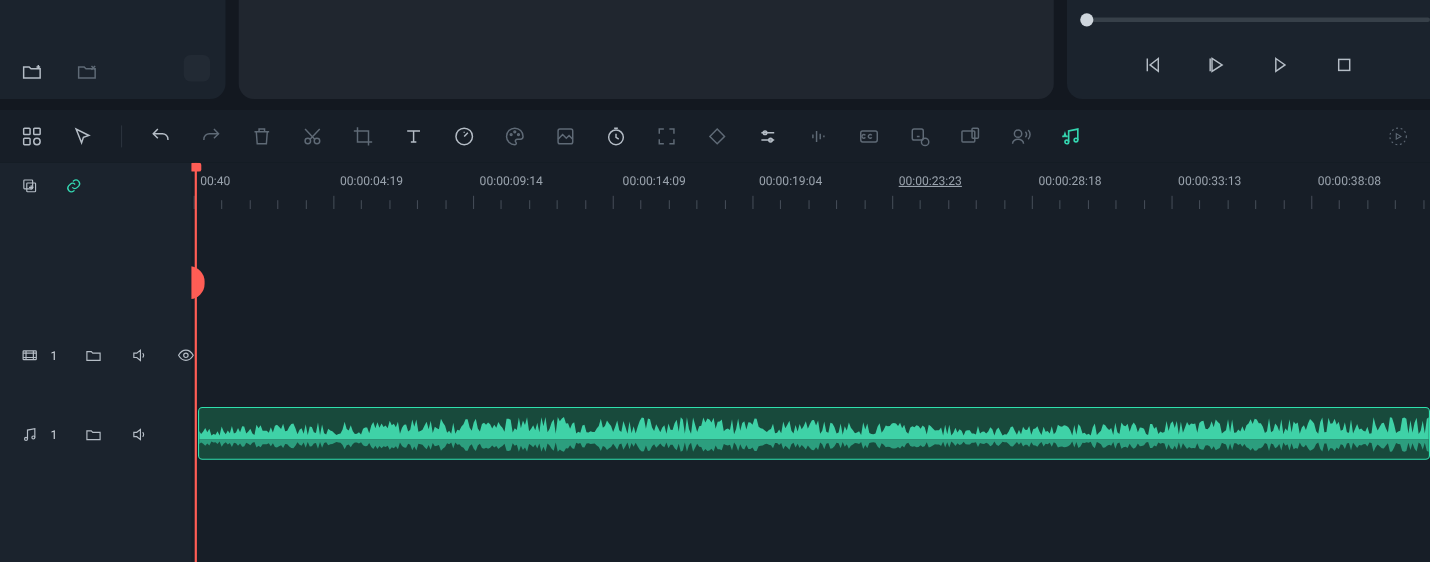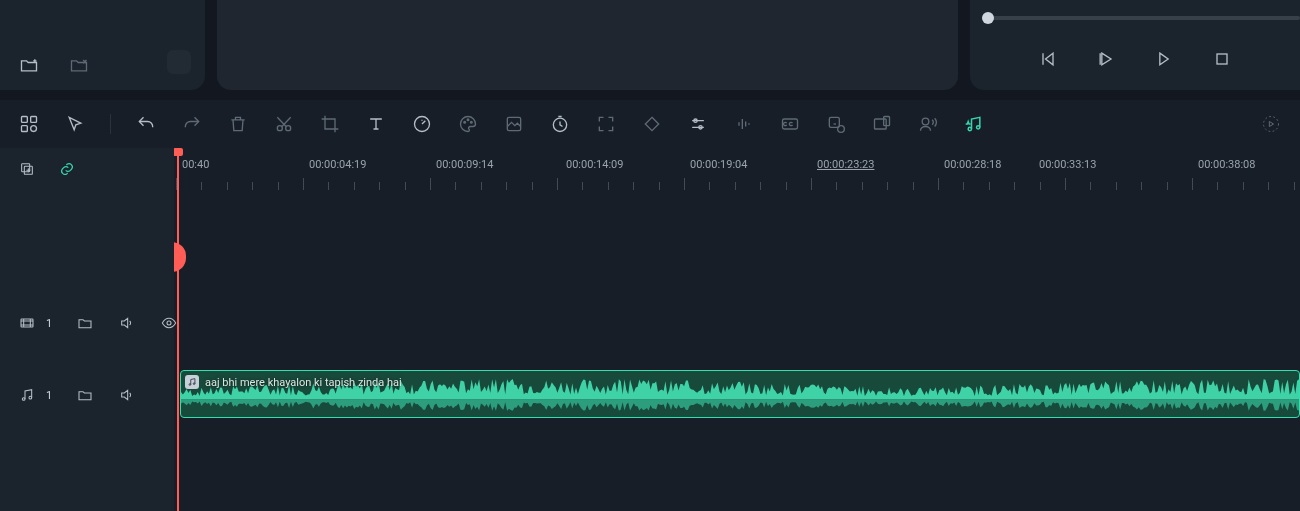--- a/index.html
+++ b/index.html
@@ -435,46 +435,36 @@
         <div class="small" style="left: 662.4px;"></div>
         <div class="small" style="left: 687.8px;"></div>
         <div class="small" style="left: 713.2px;"></div>
         <div class="small" style="left: 738.6px;"></div>
         <div class="big" style="left: 770px; text-align: center;">00:00:28:18</div>
         <div class="bigTick" style="left: 764px;"></div>
         <div class="small" style="left: 789.4px;"></div>
         <div class="small" style="left: 814.8px;"></div>
         <div class="small" style="left: 840.2px;"></div>
         <div class="small" style="left: 865.6px;"></div>
-        <div class="big" style="left: 865px;">00:00:33:13</div>
+        <div class="big" style="left: 897px;">00:00:33:13</div>
         <div class="bigTick" style="left: 891px;"></div>
         <div class="small" style="left: 916.4px;"></div>
         <div class="small" style="left: 941.8px;"></div>
         <div class="small" style="left: 967.2px;"></div>
         <div class="small" style="left: 992.6px;"></div>
         <div class="big" style="left: 1024px;">00:00:38:08</div>
         <div class="bigTick" style="left: 1018px;"></div>
         <div class="small" style="left: 1043.4px;"></div>
         <div class="small" style="left: 1068.8px;"></div>
         <div class="small" style="left: 1094.2px;"></div>
         <div class="small" style="left: 1119.6px;"></div>
       </div>
     <div class="playhead"></div>
     <div class="marker"></div>
 
     <div class="audio-clip">
-      <div class="label">
-        <span class="licon">
-          <svg viewBox="0 0 24 24" width="10" height="10" fill="none" stroke="#2a323c" stroke-width="2">
-              <path d="M9 18V6l10-2v12"></path>
-              <circle cx="7" cy="18" r="2"></circle>
-              <circle cx="17" cy="16" r="2"></circle>
-            </svg>
-        </span>
-        <span>aaj bhi mere khayalon ki tapish zinda hai</span>
-      </div>
       <svg class="wave" id="wave" preserveAspectRatio="none" viewBox="0 0 1200 48">
           <path d="M0 29.759999999999998 L0 21.8 L2 24.6 L4 22.2 L6 18.8 L8 23.0 L10 19.5 L12 26.0 L14 24.5 L16 25.2 L18 22.0 L20 26.1 L22 17.4 L24 22.3 L26 24.7 L28 21.2 L30 23.8 L32 16.9 L34 24.2 L36 23.2 L38 18.8 L40 22.9 L42 17.1 L44 17.4 L46 24.0 L48 22.2 L50 19.6 L52 24.0 L54 25.4 L56 15.8 L58 19.1 L60 16.2 L62 21.6 L64 21.5 L66 21.4 L68 23.3 L70 18.1 L72 23.2 L74 16.7 L76 15.9 L78 17.8 L80 19.9 L82 14.9 L84 22.0 L86 21.6 L88 17.7 L90 15.1 L92 14.5 L94 19.2 L96 24.9 L98 20.6 L100 19.1 L102 24.4 L104 15.3 L106 25.5 L108 17.5 L110 18.0 L112 23.0 L114 23.7 L116 13.7 L118 25.5 L120 15.6 L122 23.9 L124 25.0 L126 19.7 L128 21.3 L130 22.0 L132 23.9 L134 25.6 L136 24.5 L138 24.2 L140 20.3 L142 12.9 L144 19.8 L146 21.2 L148 16.3 L150 22.0 L152 24.5 L154 24.4 L156 23.0 L158 25.0 L160 19.6 L162 18.3 L164 18.4 L166 23.8 L168 16.5 L170 13.2 L172 19.2 L174 13.4 L176 18.6 L178 14.6 L180 17.9 L182 16.6 L184 19.2 L186 11.9 L188 16.2 L190 14.8 L192 18.2 L194 12.9 L196 24.4 L198 18.6 L200 15.9 L202 15.6 L204 22.3 L206 20.6 L208 10.9 L210 17.7 L212 10.8 L214 22.4 L216 21.7 L218 20.6 L220 16.4 L222 13.0 L224 20.0 L226 12.0 L228 23.7 L230 17.8 L232 19.0 L234 20.0 L236 10.2 L238 14.0 L240 16.7 L242 23.3 L244 21.5 L246 24.3 L248 14.0 L250 24.4 L252 20.6 L254 21.3 L256 17.4 L258 15.3 L260 10.5 L262 10.5 L264 18.5 L266 21.5 L268 13.7 L270 10.0 L272 19.3 L274 22.2 L276 15.2 L278 13.8 L280 15.7 L282 13.7 L284 15.3 L286 19.4 L288 15.9 L290 18.6 L292 13.1 L294 16.4 L296 18.6 L298 22.4 L300 10.2 L302 10.1 L304 11.1 L306 23.2 L308 19.1 L310 20.7 L312 8.8 L314 19.1 L316 11.7 L318 16.0 L320 8.7 L322 22.0 L324 19.6 L326 16.2 L328 21.1 L330 14.0 L332 23.0 L334 8.6 L336 17.2 L338 8.5 L340 22.9 L342 19.6 L344 13.7 L346 10.5 L348 24.4 L350 8.5 L352 12.4 L354 9.8 L356 8.4 L358 14.5 L360 14.3 L362 19.6 L364 14.8 L366 13.4 L368 24.2 L370 22.4 L372 23.5 L374 16.4 L376 15.9 L378 23.0 L380 23.1 L382 22.0 L384 22.6 L386 22.7 L388 19.3 L390 17.0 L392 10.0 L394 18.6 L396 16.9 L398 11.8 L400 14.5 L402 17.0 L404 22.7 L406 17.6 L408 11.8 L410 21.1 L412 22.7 L414 12.2 L416 18.0 L418 24.4 L420 12.7 L422 23.9 L424 17.3 L426 24.1 L428 17.5 L430 12.1 L432 8.9 L434 9.5 L436 19.6 L438 9.9 L440 10.5 L442 18.3 L444 21.7 L446 15.3 L448 18.9 L450 23.0 L452 18.4 L454 16.2 L456 24.4 L458 14.5 L460 20.6 L462 20.7 L464 14.4 L466 11.1 L468 22.4 L470 8.7 L472 10.8 L474 24.4 L476 8.7 L478 19.9 L480 24.3 L482 8.8 L484 15.7 L486 22.7 L488 17.1 L490 16.8 L492 8.9 L494 13.6 L496 9.8 L498 10.9 L500 13.7 L502 9.1 L504 19.6 L506 12.9 L508 12.7 L510 10.9 L512 21.9 L514 20.1 L516 19.4 L518 20.8 L520 10.6 L522 24.7 L524 19.9 L526 9.8 L528 21.5 L530 14.1 L532 12.4 L534 20.3 L536 13.5 L538 13.6 L540 15.9 L542 9.9 L544 10.0 L546 17.8 L548 19.2 L550 19.5 L552 21.3 L554 22.7 L556 20.8 L558 19.9 L560 14.8 L562 23.9 L564 23.5 L566 20.2 L568 23.8 L570 12.8 L572 19.1 L574 15.9 L576 12.0 L578 21.5 L580 24.1 L582 16.0 L584 22.3 L586 15.0 L588 20.1 L590 17.0 L592 12.4 L594 19.6 L596 15.0 L598 11.5 L600 11.3 L602 16.4 L604 11.7 L606 24.4 L608 21.4 L610 12.7 L612 22.4 L614 23.4 L616 13.9 L618 14.5 L620 18.1 L622 24.0 L624 23.2 L626 14.5 L628 25.3 L630 17.2 L632 21.3 L634 13.6 L636 18.7 L638 20.9 L640 23.9 L642 23.2 L644 22.0 L646 25.5 L648 13.5 L650 20.4 L652 14.5 L654 23.7 L656 24.5 L658 24.7 L660 24.2 L662 17.7 L664 14.3 L666 23.4 L668 20.6 L670 16.4 L672 17.3 L674 16.9 L676 14.6 L678 14.2 L680 14.7 L682 16.9 L684 14.0 L686 19.0 L688 15.8 L690 22.5 L692 24.3 L694 18.5 L696 17.1 L698 18.1 L700 16.3 L702 17.0 L704 19.6 L706 16.6 L708 18.2 L710 25.0 L712 15.9 L714 17.1 L716 19.3 L718 21.3 L720 20.9 L722 21.1 L724 18.4 L726 25.9 L728 15.9 L730 24.9 L732 15.8 L734 26.0 L736 23.3 L738 18.6 L740 23.1 L742 20.1 L744 21.5 L746 25.9 L748 21.5 L750 21.0 L752 21.1 L754 24.1 L756 24.0 L758 25.1 L760 16.9 L762 24.0 L764 22.4 L766 22.1 L768 24.0 L770 22.2 L772 18.1 L774 20.1 L776 26.1 L778 20.5 L780 18.4 L782 22.1 L784 25.9 L786 24.8 L788 25.0 L790 22.1 L792 17.9 L794 17.5 L796 21.7 L798 25.3 L800 20.5 L802 24.9 L804 17.7 L806 20.6 L808 20.8 L810 16.9 L812 25.2 L814 19.8 L816 19.3 L818 17.1 L820 22.2 L822 25.4 L824 17.7 L826 22.5 L828 21.7 L830 24.1 L832 17.3 L834 24.9 L836 22.7 L838 15.9 L840 17.2 L842 17.6 L844 16.3 L846 16.7 L848 18.0 L850 20.7 L852 26.0 L854 16.0 L856 25.3 L858 15.1 L860 17.6 L862 24.0 L864 23.4 L866 25.2 L868 24.3 L870 25.9 L872 18.1 L874 14.5 L876 25.4 L878 23.5 L880 21.6 L882 15.3 L884 16.0 L886 18.9 L888 20.8 L890 18.9 L892 25.4 L894 13.8 L896 22.8 L898 24.5 L900 13.6 L902 16.4 L904 17.2 L906 14.9 L908 22.4 L910 16.5 L912 13.7 L914 16.4 L916 22.9 L918 18.3 L920 18.7 L922 19.7 L924 24.5 L926 25.4 L928 15.1 L930 15.2 L932 19.5 L934 17.7 L936 24.6 L938 22.2 L940 23.4 L942 22.7 L944 12.2 L946 21.8 L948 14.6 L950 12.5 L952 18.8 L954 12.2 L956 25.0 L958 13.0 L960 23.3 L962 18.3 L964 13.3 L966 16.6 L968 14.6 L970 15.2 L972 14.5 L974 23.3 L976 14.1 L978 12.5 L980 12.1 L982 19.5 L984 20.0 L986 18.0 L988 12.5 L990 18.2 L992 10.9 L994 13.3 L996 14.9 L998 24.0 L1000 22.4 L1002 21.0 L1004 10.6 L1006 22.9 L1008 10.9 L1010 23.4 L1012 23.2 L1014 20.3 L1016 22.2 L1018 17.2 L1020 21.9 L1022 16.2 L1024 14.5 L1026 10.6 L1028 15.2 L1030 10.2 L1032 10.7 L1034 14.4 L1036 14.4 L1038 17.7 L1040 23.6 L1042 22.0 L1044 9.7 L1046 22.8 L1048 21.6 L1050 14.7 L1052 16.9 L1054 22.0 L1056 10.6 L1058 24.7 L1060 19.1 L1062 21.8 L1064 10.5 L1066 23.1 L1068 12.8 L1070 15.2 L1072 13.6 L1074 24.4 L1076 18.3 L1078 16.2 L1080 20.8 L1082 14.7 L1084 10.4 L1086 12.2 L1088 14.7 L1090 21.9 L1092 24.3 L1094 13.1 L1096 9.0 L1098 22.8 L1100 22.7 L1102 9.2 L1104 14.9 L1106 14.3 L1108 10.0 L1110 15.9 L1112 13.0 L1114 21.6 L1116 20.5 L1118 13.5 L1120 22.8 L1122 23.5 L1124 10.8 L1126 24.1 L1128 19.6 L1130 15.1 L1132 20.4 L1134 19.4 L1136 21.4 L1138 22.1 L1140 17.6 L1142 24.4 L1144 23.9 L1146 8.6 L1148 16.3 L1150 21.2 L1152 17.8 L1154 14.4 L1156 14.0 L1158 19.0 L1160 23.2 L1162 8.6 L1164 9.1 L1166 15.4 L1168 23.6 L1170 22.1 L1172 21.4 L1174 9.6 L1176 8.8 L1178 10.0 L1180 24.1 L1182 11.5 L1184 23.3 L1186 14.0 L1188 9.1 L1190 24.5 L1192 21.6 L1194 12.1 L1196 24.0 L1198 10.1 L1200 8.7 L1200 29.759999999999998 Z" fill="#3fd2a7"></path>
           <path d="M0 29.759999999999998 L0 34.1 L2 32.6 L4 33.9 L6 35.8 L8 33.5 L10 35.4 L12 31.8 L14 32.7 L16 32.3 L18 34.0 L20 31.8 L22 36.6 L24 33.9 L26 32.5 L28 34.5 L30 33.0 L32 36.9 L34 32.8 L36 33.4 L38 35.8 L40 33.5 L42 36.7 L44 36.5 L46 32.9 L48 33.9 L50 35.3 L52 32.9 L54 32.2 L56 37.4 L58 35.6 L60 37.2 L62 34.3 L64 34.3 L66 34.4 L68 33.3 L70 36.2 L72 33.4 L74 36.9 L76 37.4 L78 36.3 L80 35.2 L82 37.9 L84 34.0 L86 34.3 L88 36.4 L90 37.8 L92 38.1 L94 35.6 L96 32.4 L98 34.8 L100 35.6 L102 32.7 L104 37.7 L106 32.1 L108 36.5 L110 36.3 L112 33.5 L114 33.1 L116 38.6 L118 32.1 L120 37.5 L122 33.0 L124 32.4 L126 35.3 L128 34.4 L130 34.0 L132 33.0 L134 32.1 L136 32.7 L138 32.8 L140 35.0 L142 39.1 L144 35.3 L146 34.5 L148 37.2 L150 34.0 L152 32.7 L154 32.7 L156 33.5 L158 32.4 L160 35.3 L162 36.1 L164 36.0 L166 33.1 L168 37.0 L170 38.9 L172 35.6 L174 38.8 L176 35.9 L178 38.1 L180 36.3 L182 37.0 L184 35.6 L186 39.6 L188 37.2 L190 38.0 L192 36.1 L194 39.0 L196 32.7 L198 35.9 L200 37.4 L202 37.6 L204 33.9 L206 34.8 L208 40.1 L210 36.4 L212 40.2 L214 33.8 L216 34.2 L218 34.8 L220 37.1 L222 39.0 L224 35.1 L226 39.5 L228 33.1 L230 36.3 L232 35.7 L234 35.1 L236 40.5 L238 38.4 L240 36.9 L242 33.3 L244 34.3 L246 32.7 L248 38.4 L250 32.7 L252 34.8 L254 34.4 L256 36.6 L258 37.7 L260 40.4 L262 40.4 L264 36.0 L266 34.3 L268 38.6 L270 40.6 L272 35.5 L274 33.9 L276 37.8 L278 38.5 L280 37.5 L282 38.6 L284 37.7 L286 35.4 L288 37.4 L290 35.9 L292 38.9 L294 37.1 L296 35.9 L298 33.8 L300 40.5 L302 40.6 L304 40.0 L306 33.4 L308 35.6 L310 34.7 L312 41.3 L314 35.6 L316 39.7 L318 37.3 L320 41.3 L322 34.0 L324 35.3 L326 37.2 L328 34.5 L330 38.4 L332 33.5 L334 41.4 L336 36.7 L338 41.4 L340 33.6 L342 35.4 L344 38.6 L346 40.4 L348 32.7 L350 41.4 L352 39.3 L354 40.7 L356 41.5 L358 38.1 L360 38.3 L362 35.3 L364 38.0 L366 38.7 L368 32.8 L370 33.8 L372 33.2 L374 37.1 L376 37.4 L378 33.5 L380 33.4 L382 34.0 L384 33.7 L386 33.6 L388 35.5 L390 36.8 L392 40.6 L394 35.9 L396 36.8 L398 39.7 L400 38.2 L402 36.8 L404 33.7 L406 36.4 L408 39.6 L410 34.5 L412 33.6 L414 39.4 L416 36.2 L418 32.7 L420 39.1 L422 33.0 L424 36.6 L426 32.9 L428 36.5 L430 39.5 L432 41.2 L434 40.9 L436 35.4 L438 40.7 L440 40.3 L442 36.1 L444 34.2 L446 37.7 L448 35.7 L450 33.5 L452 36.0 L454 37.2 L456 32.7 L458 38.1 L460 34.8 L462 34.8 L464 38.2 L466 40.0 L468 33.8 L470 41.4 L472 40.2 L474 32.7 L476 41.3 L478 35.2 L480 32.8 L482 41.3 L484 37.5 L486 33.7 L488 36.7 L490 36.9 L492 41.2 L494 38.7 L496 40.7 L498 40.2 L500 38.6 L502 41.1 L504 35.4 L506 39.0 L508 39.1 L510 40.1 L512 34.1 L514 35.1 L516 35.4 L518 34.7 L520 40.3 L522 32.6 L524 35.2 L526 40.8 L528 34.3 L530 38.4 L532 39.3 L534 35.0 L536 38.7 L538 38.7 L540 37.4 L542 40.7 L544 40.6 L546 36.3 L548 35.6 L550 35.4 L552 34.4 L554 33.7 L556 34.7 L558 35.2 L560 38.0 L562 33.0 L564 33.2 L566 35.0 L568 33.0 L570 39.1 L572 35.6 L574 37.4 L576 39.6 L578 34.3 L580 32.9 L582 37.3 L584 33.9 L586 37.9 L588 35.1 L590 36.8 L592 39.3 L594 35.4 L596 37.9 L598 39.8 L600 39.9 L602 37.1 L604 39.7 L606 32.7 L608 34.4 L610 39.1 L612 33.8 L614 33.2 L616 38.5 L618 38.1 L620 36.2 L622 32.9 L624 33.4 L626 38.1 L628 32.2 L630 36.7 L632 34.4 L634 38.6 L636 35.8 L638 34.6 L640 33.0 L642 33.4 L644 34.0 L646 32.1 L648 38.7 L650 34.9 L652 38.1 L654 33.1 L656 32.6 L658 32.5 L660 32.8 L662 36.4 L664 38.3 L666 33.3 L668 34.8 L670 37.1 L672 36.6 L674 36.8 L676 38.1 L678 38.3 L680 38.0 L682 36.8 L684 38.4 L686 35.7 L688 37.4 L690 33.8 L692 32.8 L694 35.9 L696 36.7 L698 36.2 L700 37.2 L702 36.8 L704 35.3 L706 37.0 L708 36.1 L710 32.4 L712 37.4 L714 36.7 L716 35.5 L718 34.4 L720 34.6 L722 34.5 L724 36.0 L726 31.9 L728 37.4 L730 32.4 L732 37.4 L734 31.8 L736 33.3 L738 35.9 L740 33.4 L742 35.1 L744 34.3 L746 31.9 L748 34.3 L750 34.6 L752 34.5 L754 32.9 L756 32.9 L758 32.3 L760 36.8 L762 33.0 L764 33.8 L766 34.0 L768 32.9 L770 33.9 L772 36.1 L774 35.1 L776 31.7 L778 34.8 L780 36.0 L782 34.0 L784 31.9 L786 32.5 L788 32.4 L790 34.0 L792 36.3 L794 36.5 L796 34.2 L798 32.2 L800 34.8 L802 32.4 L804 36.4 L806 34.8 L808 34.7 L810 36.8 L812 32.3 L814 35.2 L816 35.5 L818 36.7 L820 33.9 L822 32.1 L824 36.4 L826 33.7 L828 34.2 L830 32.9 L832 36.6 L834 32.4 L836 33.6 L838 37.4 L840 36.7 L842 36.4 L844 37.1 L846 36.9 L848 36.2 L850 34.7 L852 31.8 L854 37.3 L856 32.2 L858 37.8 L860 36.5 L862 32.9 L864 33.2 L866 32.3 L868 32.8 L870 31.9 L872 36.2 L874 38.1 L876 32.2 L878 33.2 L880 34.2 L882 37.7 L884 37.3 L886 35.7 L888 34.7 L890 35.7 L892 32.1 L894 38.5 L896 33.6 L898 32.7 L900 38.6 L902 37.1 L904 36.7 L906 37.9 L908 33.8 L910 37.0 L912 38.6 L914 37.1 L916 33.6 L918 36.1 L920 35.9 L922 35.3 L924 32.7 L926 32.2 L928 37.8 L930 37.8 L932 35.4 L934 36.4 L936 32.6 L938 33.9 L940 33.2 L942 33.6 L944 39.4 L946 34.2 L948 38.1 L950 39.2 L952 35.8 L954 39.4 L956 32.4 L958 39.0 L960 33.3 L962 36.1 L964 38.8 L966 37.0 L968 38.1 L970 37.8 L972 38.1 L974 33.3 L976 38.3 L978 39.2 L980 39.5 L982 35.4 L984 35.2 L986 36.2 L988 39.3 L990 36.1 L992 40.1 L994 38.8 L996 37.9 L998 32.9 L1000 33.8 L1002 34.6 L1004 40.3 L1006 33.5 L1008 40.1 L1010 33.3 L1012 33.4 L1014 34.9 L1016 33.9 L1018 36.7 L1020 34.1 L1022 37.2 L1024 38.2 L1026 40.3 L1028 37.8 L1030 40.5 L1032 40.2 L1034 38.2 L1036 38.2 L1038 36.4 L1040 33.1 L1042 34.0 L1044 40.8 L1046 33.6 L1048 34.2 L1050 38.0 L1052 36.8 L1054 34.0 L1056 40.3 L1058 32.6 L1060 35.6 L1062 34.2 L1064 40.3 L1066 33.4 L1068 39.1 L1070 37.8 L1072 38.6 L1074 32.7 L1076 36.1 L1078 37.2 L1080 34.7 L1082 38.0 L1084 40.4 L1086 39.4 L1088 38.0 L1090 34.1 L1092 32.7 L1094 38.9 L1096 41.2 L1098 33.6 L1100 33.6 L1102 41.1 L1104 37.9 L1106 38.3 L1108 40.6 L1110 37.4 L1112 39.0 L1114 34.3 L1116 34.9 L1118 38.7 L1120 33.6 L1122 33.2 L1124 40.2 L1126 32.9 L1128 35.3 L1130 37.8 L1132 34.9 L1134 35.4 L1136 34.3 L1138 34.0 L1140 36.4 L1142 32.7 L1144 33.0 L1146 41.4 L1148 37.2 L1150 34.5 L1152 36.3 L1154 38.2 L1156 38.4 L1158 35.7 L1160 33.4 L1162 41.4 L1164 41.1 L1166 37.6 L1168 33.2 L1170 34.0 L1172 34.3 L1174 40.8 L1176 41.3 L1178 40.6 L1180 32.9 L1182 39.8 L1184 33.3 L1186 38.5 L1188 41.1 L1190 32.7 L1192 34.2 L1194 39.4 L1196 32.9 L1198 40.6 L1200 41.3 L1200 29.759999999999998 Z" fill="#2c9e7e"></path>
         </svg>
     </div>
   </div>
 </div>
 
 </body></html>

